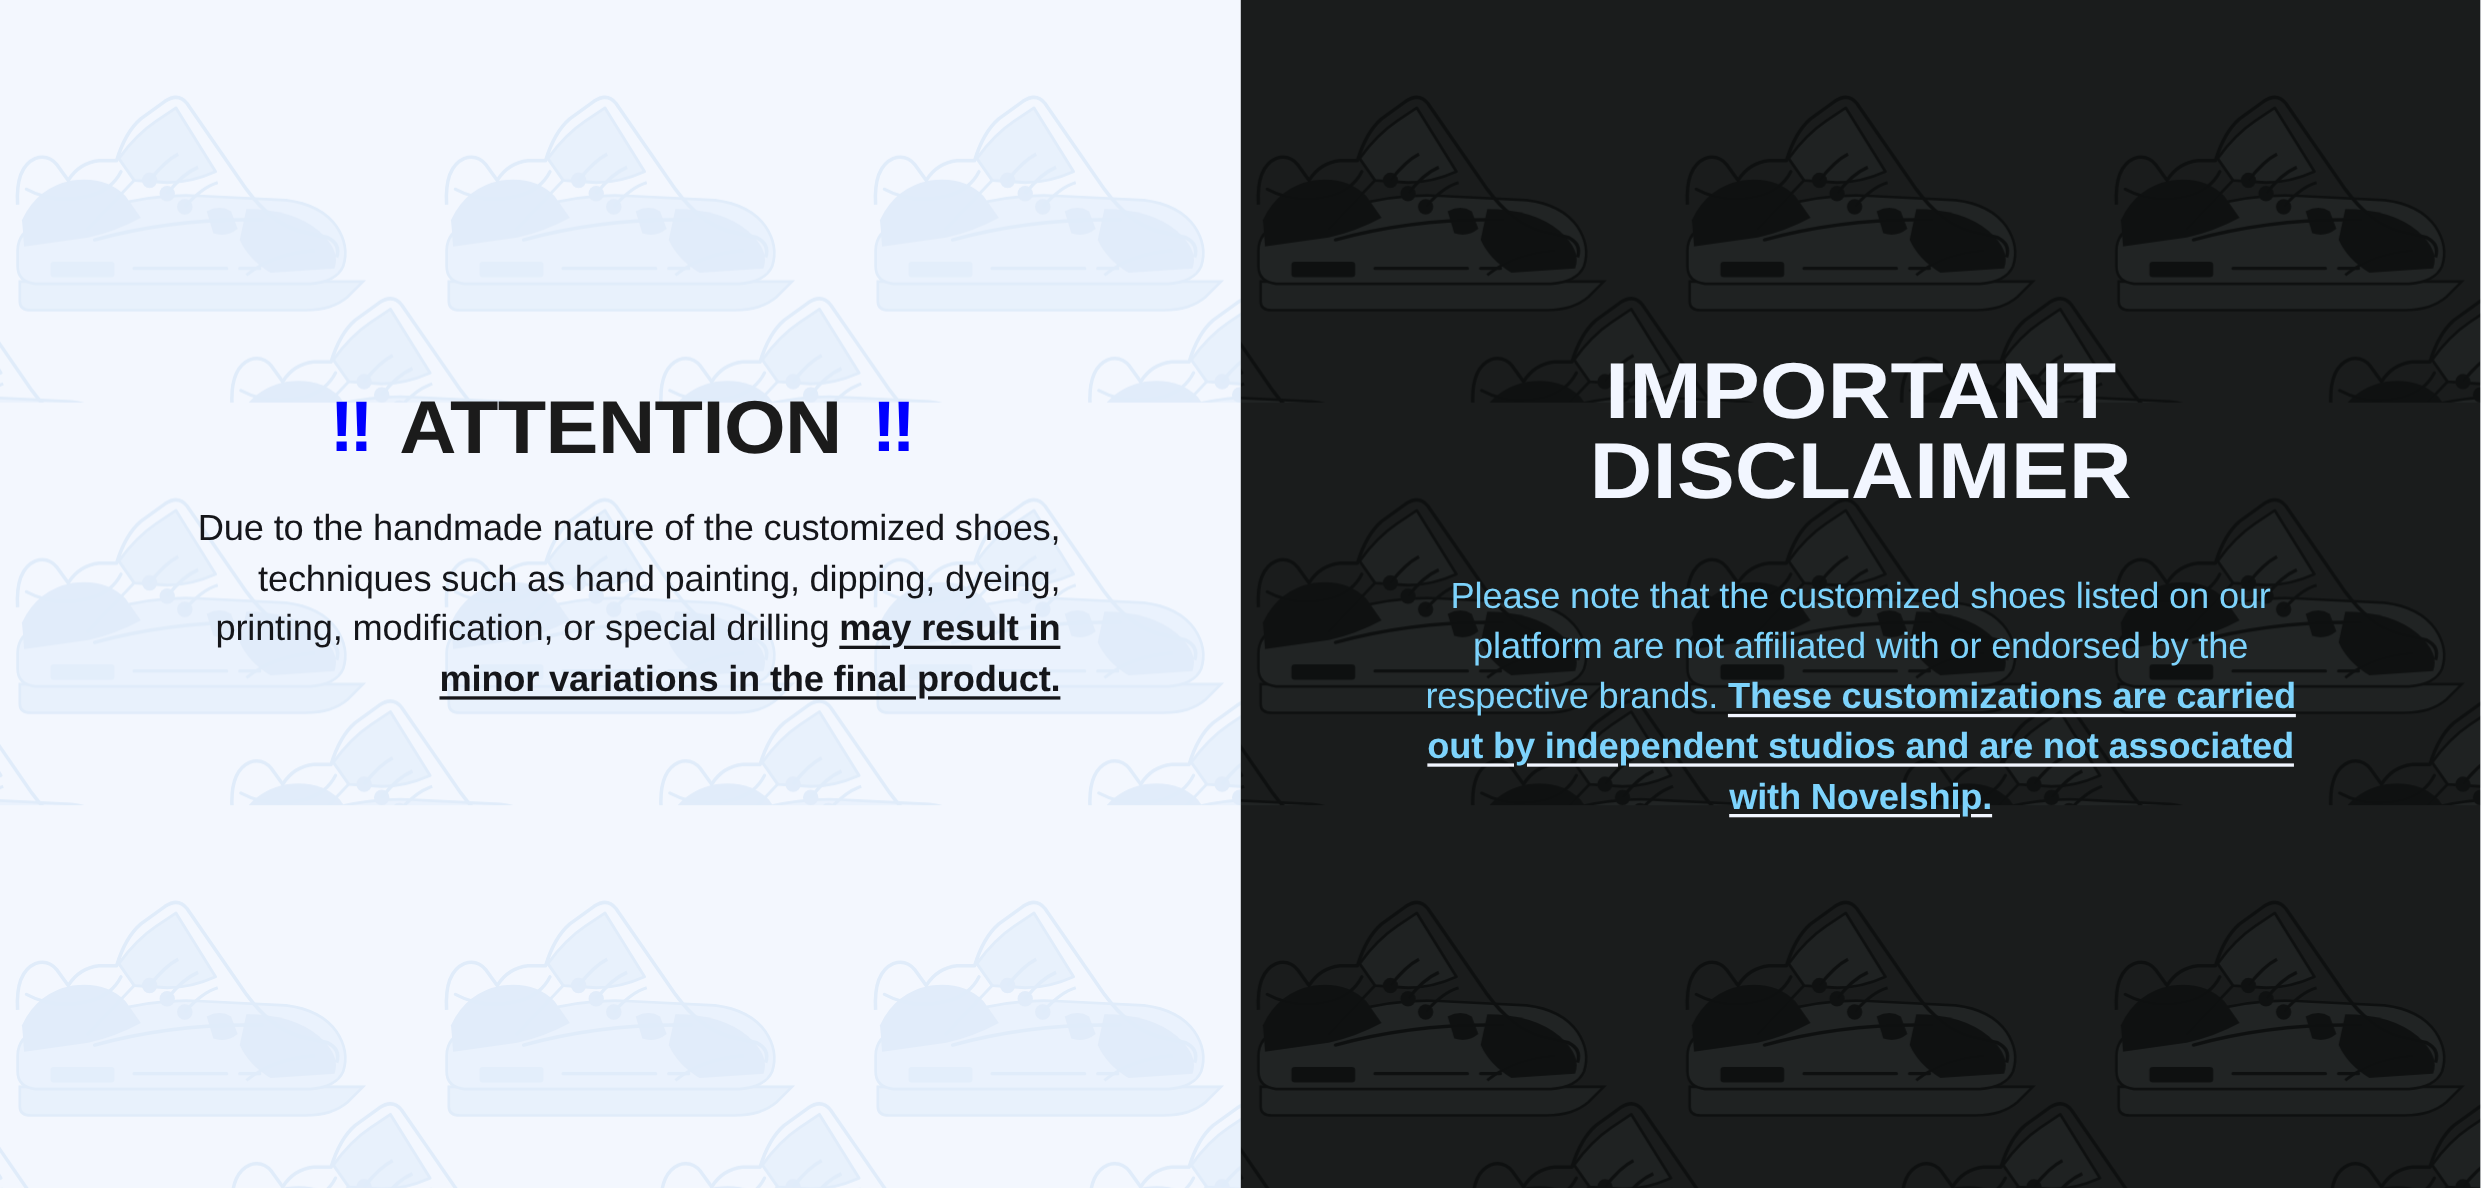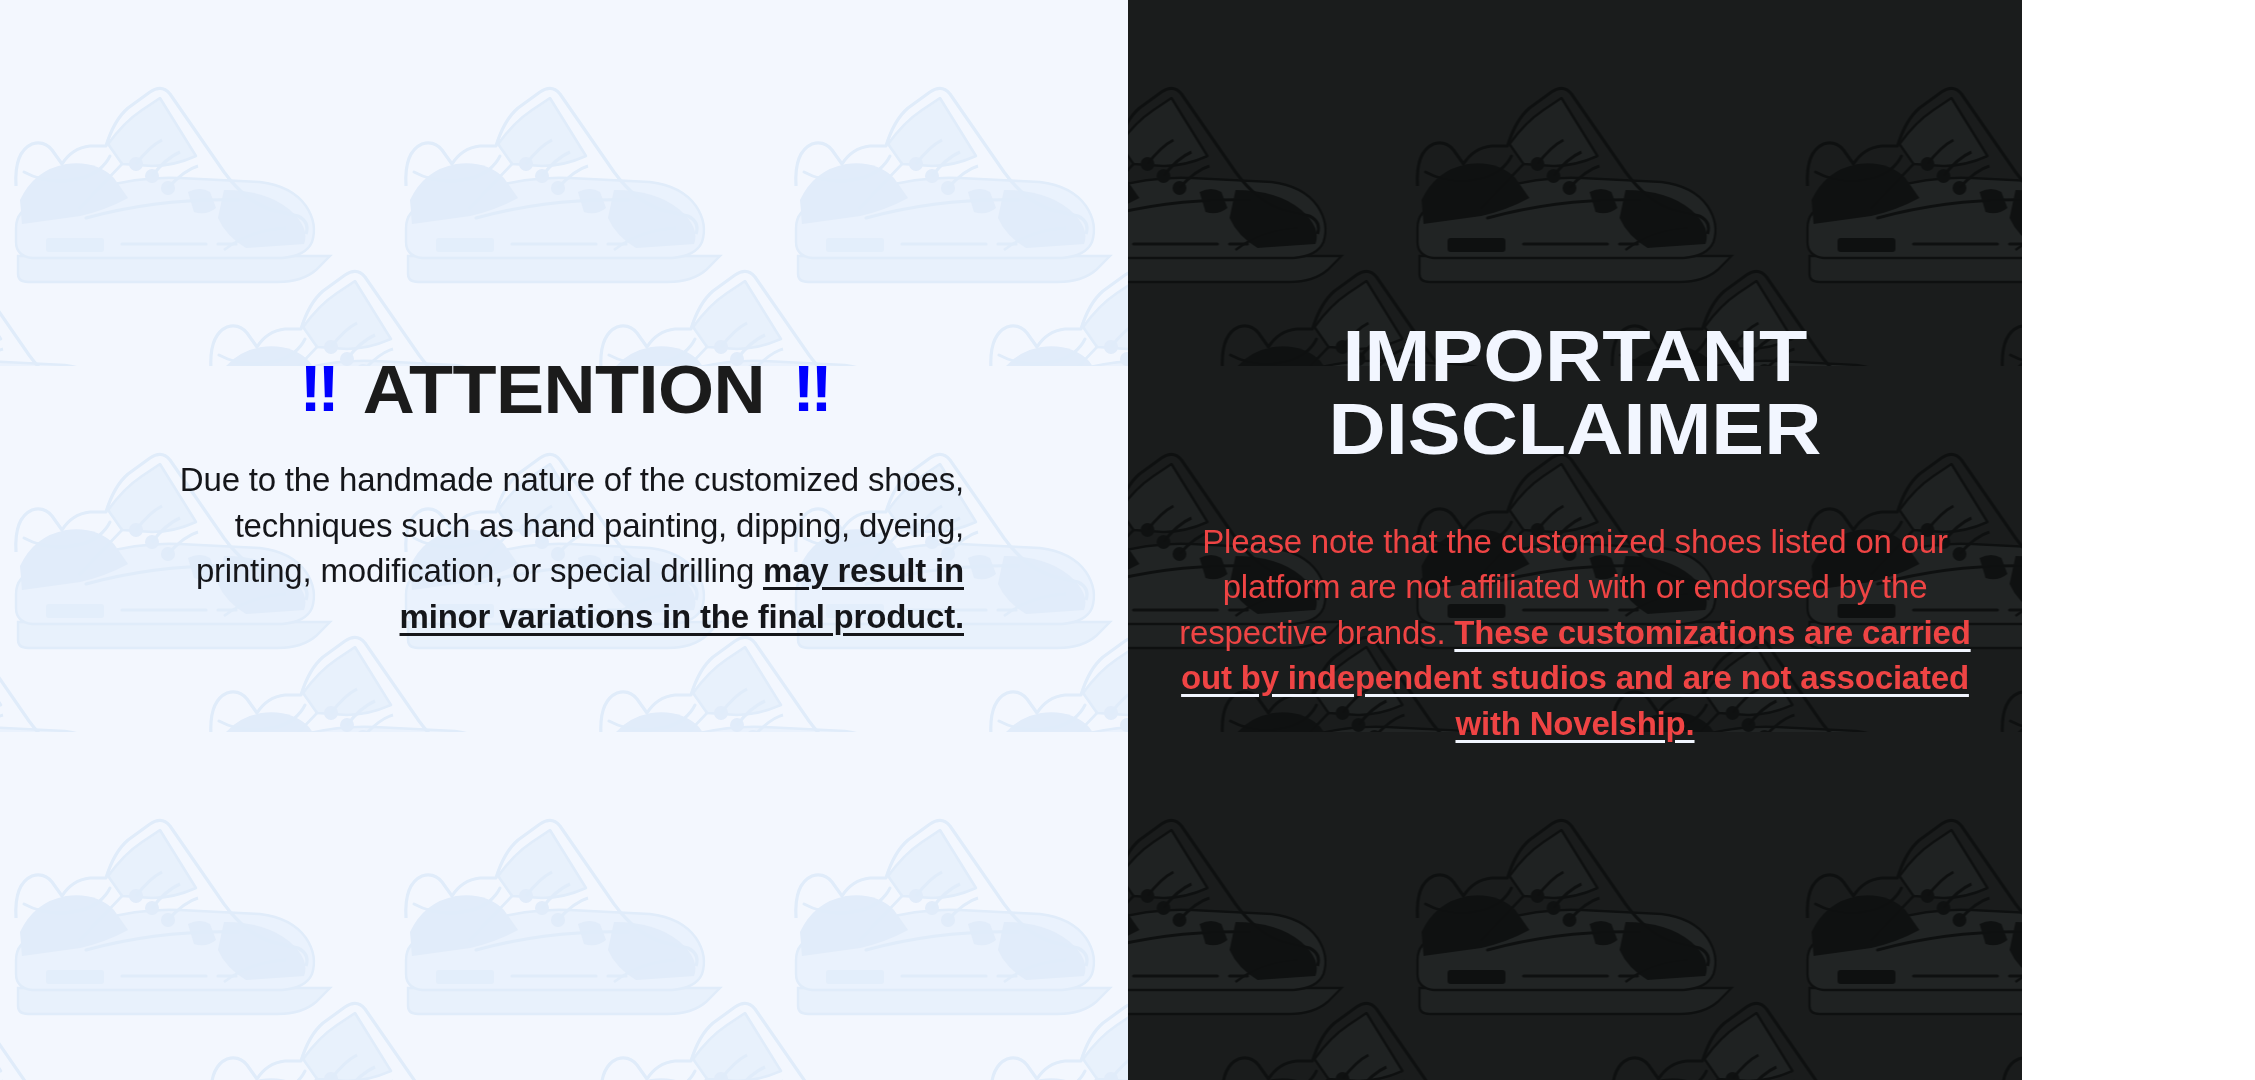--- a/index.html
+++ b/index.html
@@ -20,21 +20,21 @@
   .panel {
     position:relative;
     height:1080px;
     overflow:hidden;
     display:flex;
     align-items:flex-start;
     justify-content:center;
   }
 
   .panel--light { width:1128px; background:#f3f7fe; }
-  .panel--dark  { width:894px; background:#1a1c1c; }
+  .panel--dark  { width:1127px; background:#1a1c1c; }
 
   
   .pattern {
     position:absolute;
     inset:0;
     pointer-events:none;
     z-index:0;
   }
   .pattern svg { display:block; width:100%; height:100%; }
 
@@ -99,21 +99,21 @@
   }
 
   .panel--light .body-copy {
     color:#15161a;
     width:800px;
     margin:34px auto 0;
     text-align:right;
   }
 
   .panel--dark .body-copy {
-    color:#ef4444;
+    color:#7dd3fc;
     width:830px;
     margin:52px auto 0;
   }
 
   .body-copy .emph {
     font-weight:700;
     text-decoration:underline;
     text-decoration-thickness:2.5px;
     text-underline-offset:5px;
   }

